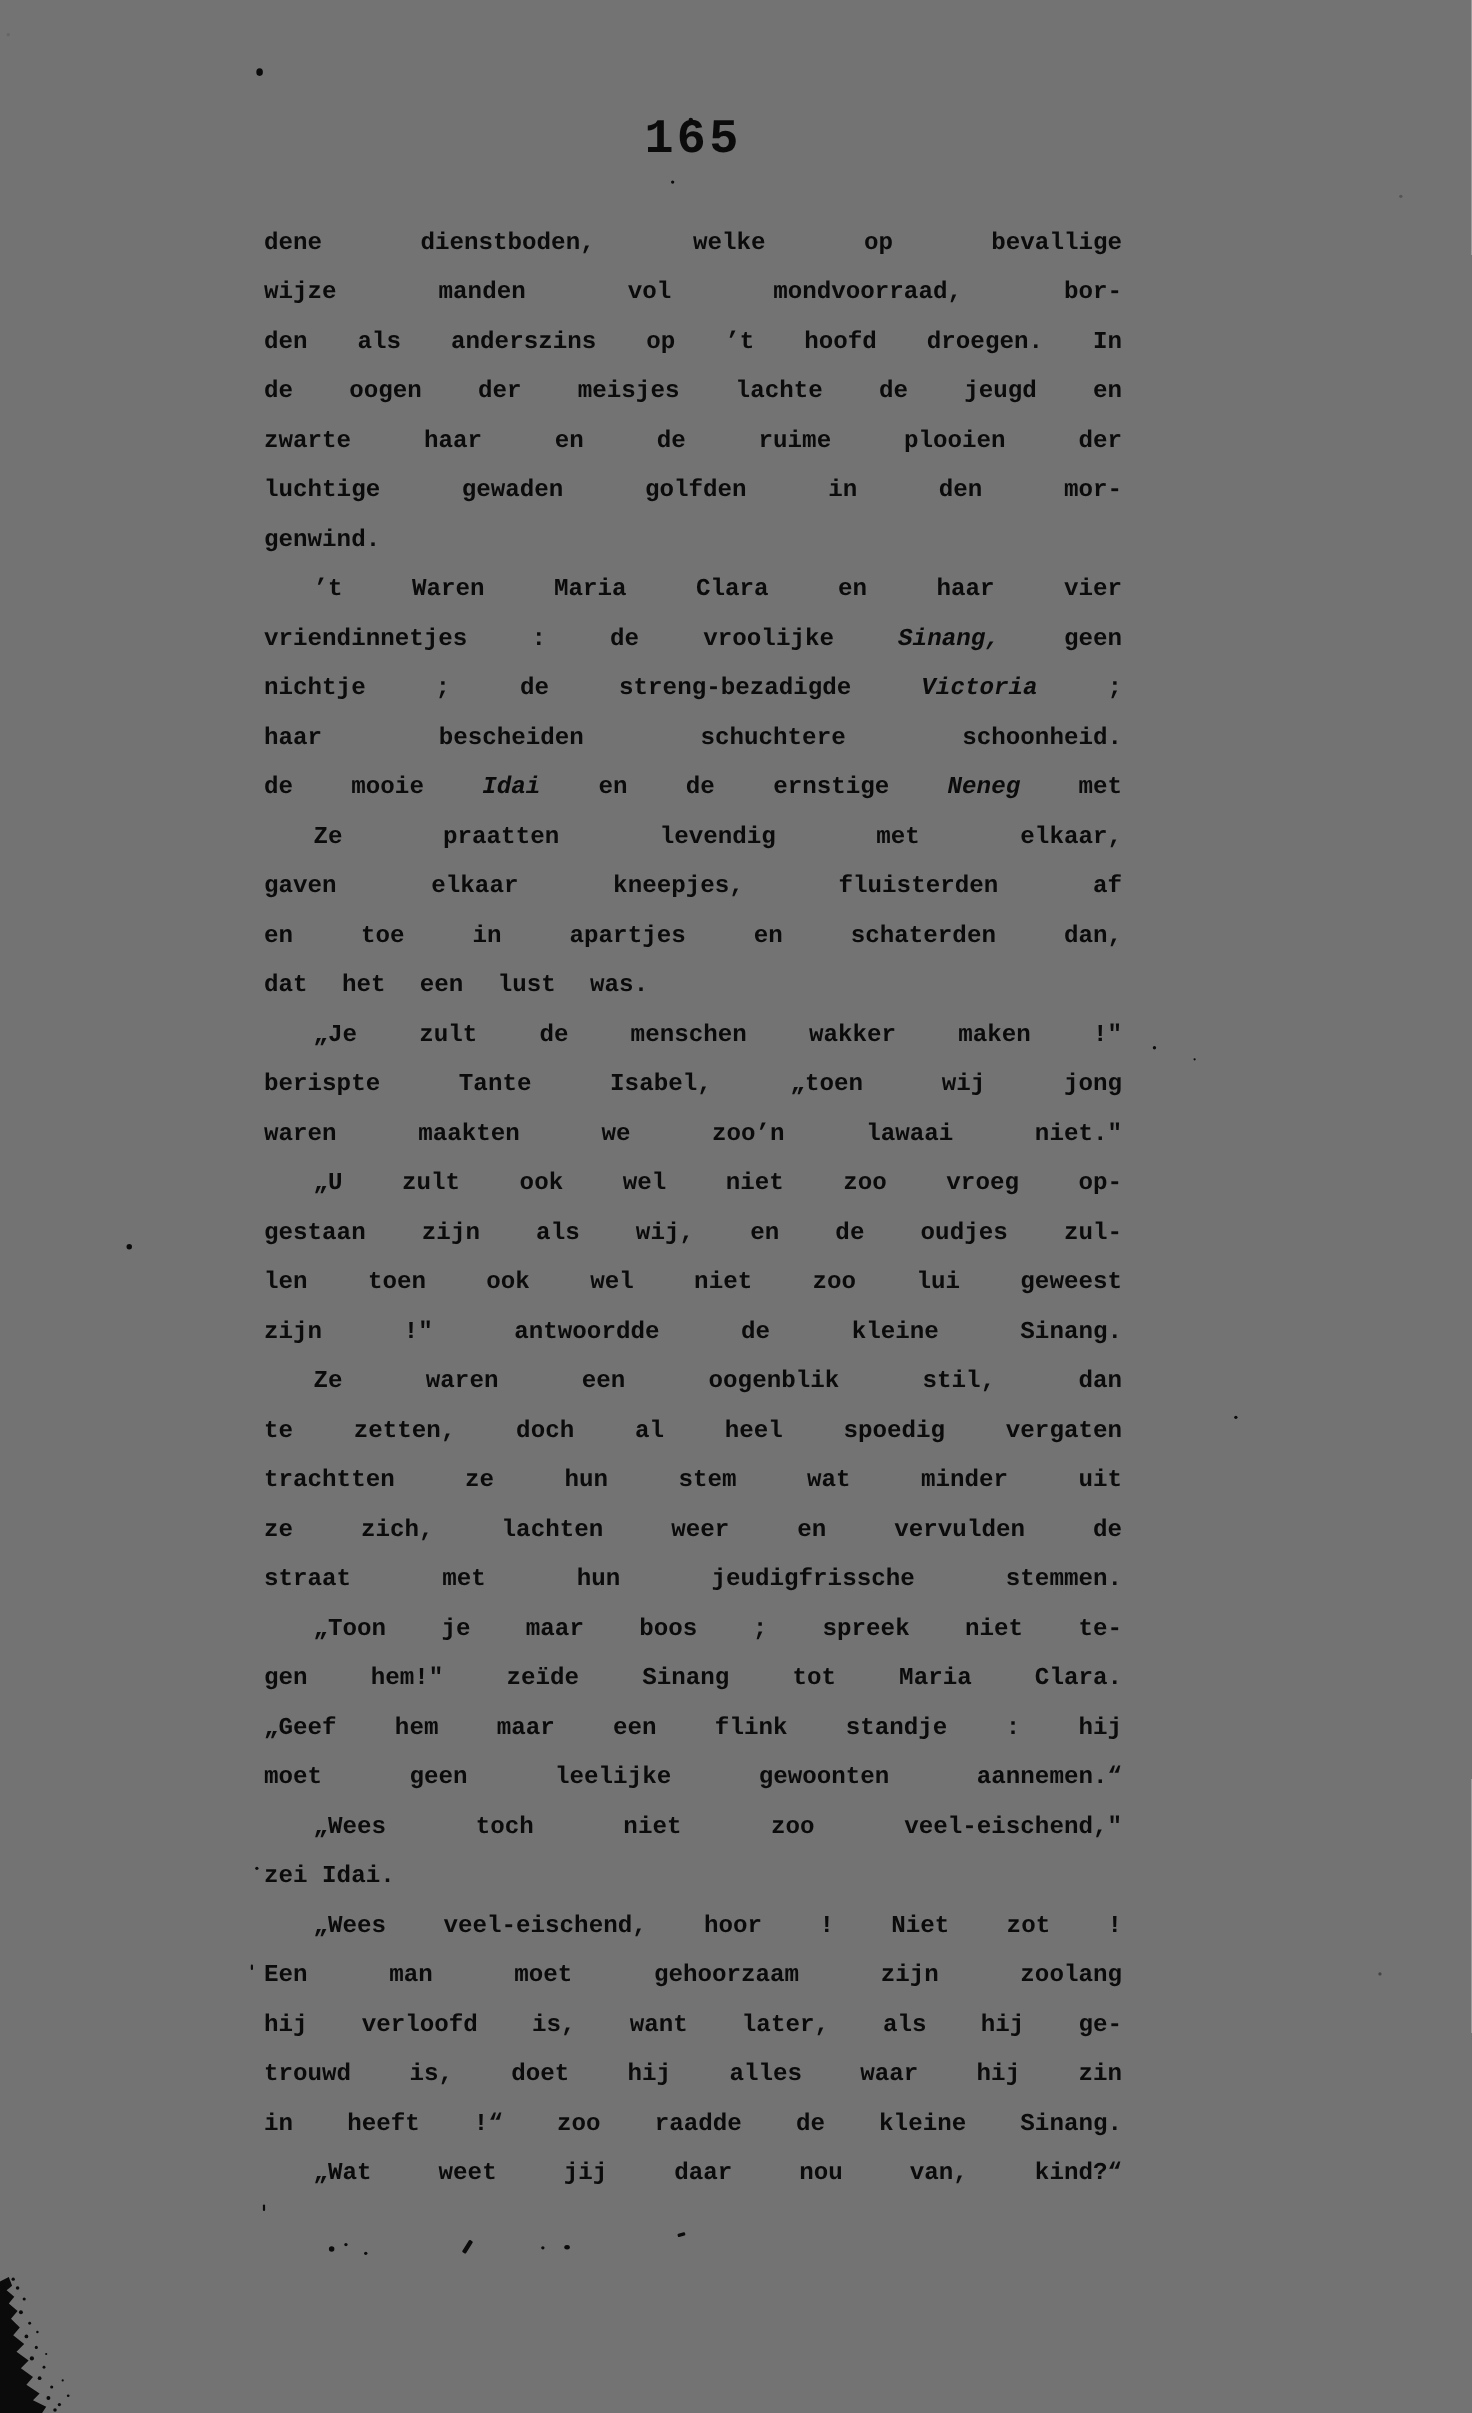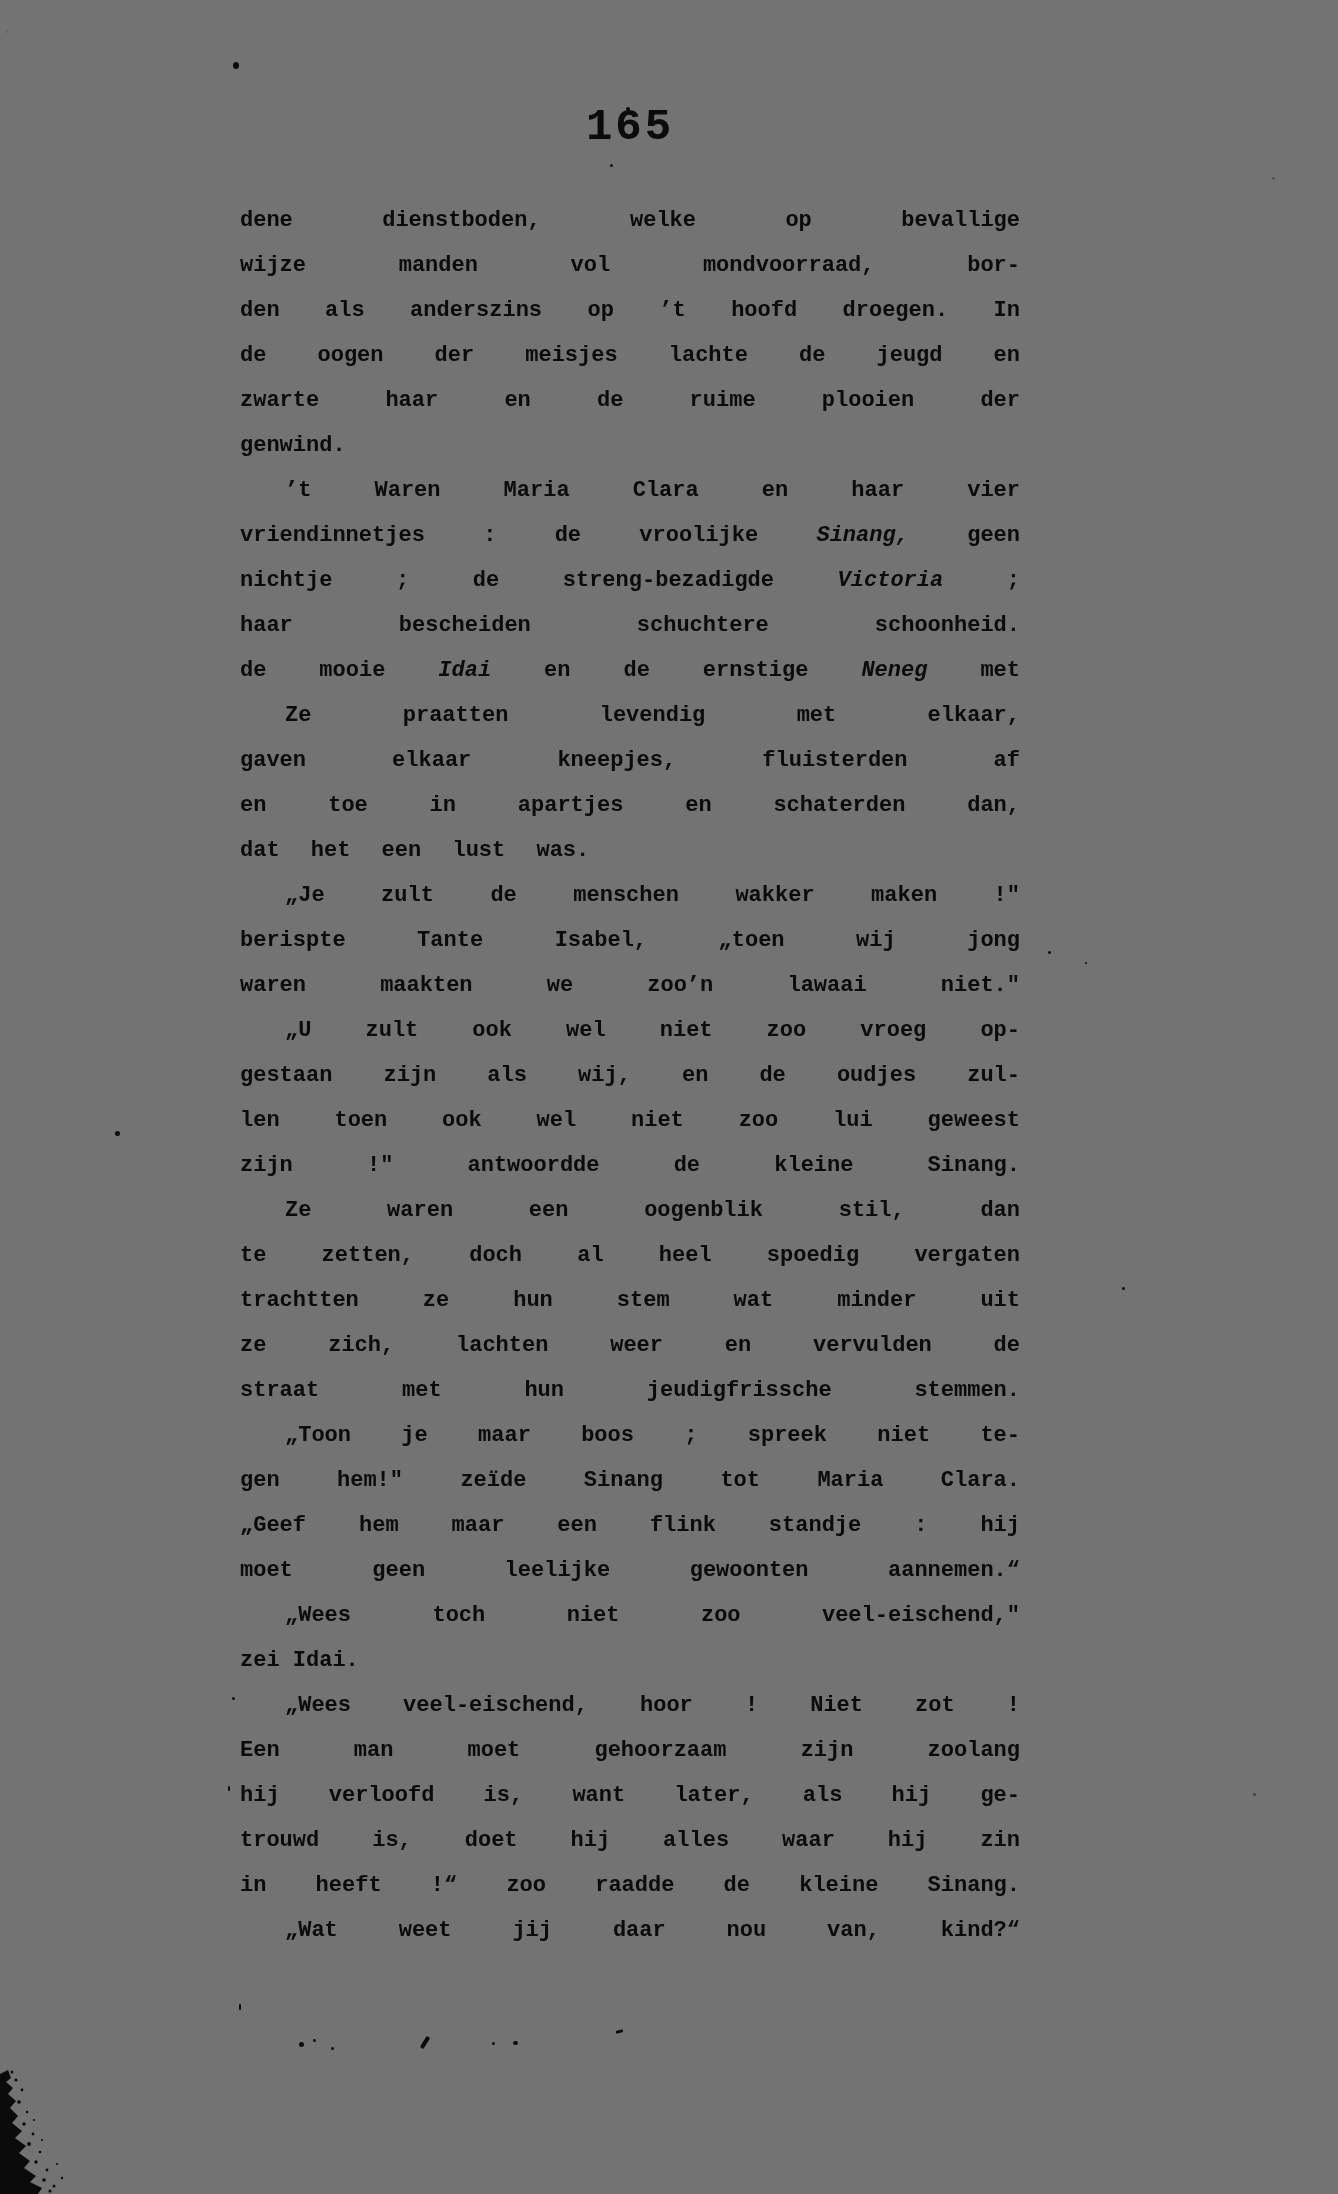--- a/index.html
+++ b/index.html
@@ -46,20 +46,21 @@
 <div class="page">
 
   <div class="pagenum">165</div>
 
   <div class="text">
       <div class="line just"><span>dene dienstboden, welke op bevallige</span></div>
       <div class="line just"><span>wijze manden vol mondvoorraad, bor-</span></div>
       <div class="line just"><span>den als anderszins op ’t hoofd droegen. In</span></div>
       <div class="line just"><span>de oogen der meisjes lachte de jeugd en</span></div>
       <div class="line just"><span>zwarte haar en de ruime plooien der</span></div>
+      <div class="line just"><span>luchtige gewaden golfden in den mor-</span></div>
       <div class="line"><span>genwind.</span></div>
       <div class="line just ind"><span>’t Waren Maria Clara en haar vier</span></div>
       <div class="line just"><span>vriendinnetjes : de vroolijke </span><i>Sinang,</i><span> geen</span></div>
       <div class="line just"><span>nichtje ; de streng-bezadigde </span><i>Victoria</i><span> ;</span></div>
       <div class="line just"><span>haar bescheiden schuchtere schoonheid.</span></div>
       <div class="line just"><span>de mooie </span><i>Idai</i><span> en de ernstige </span><i>Neneg</i><span> met</span></div>
       <div class="line just ind"><span>Ze praatten levendig met elkaar,</span></div>
       <div class="line just"><span>gaven elkaar kneepjes, fluisterden af</span></div>
       <div class="line just"><span>en toe in apartjes en schaterden dan,</span></div>
       <div class="line sp"><span>dat het een lust was.</span></div>

